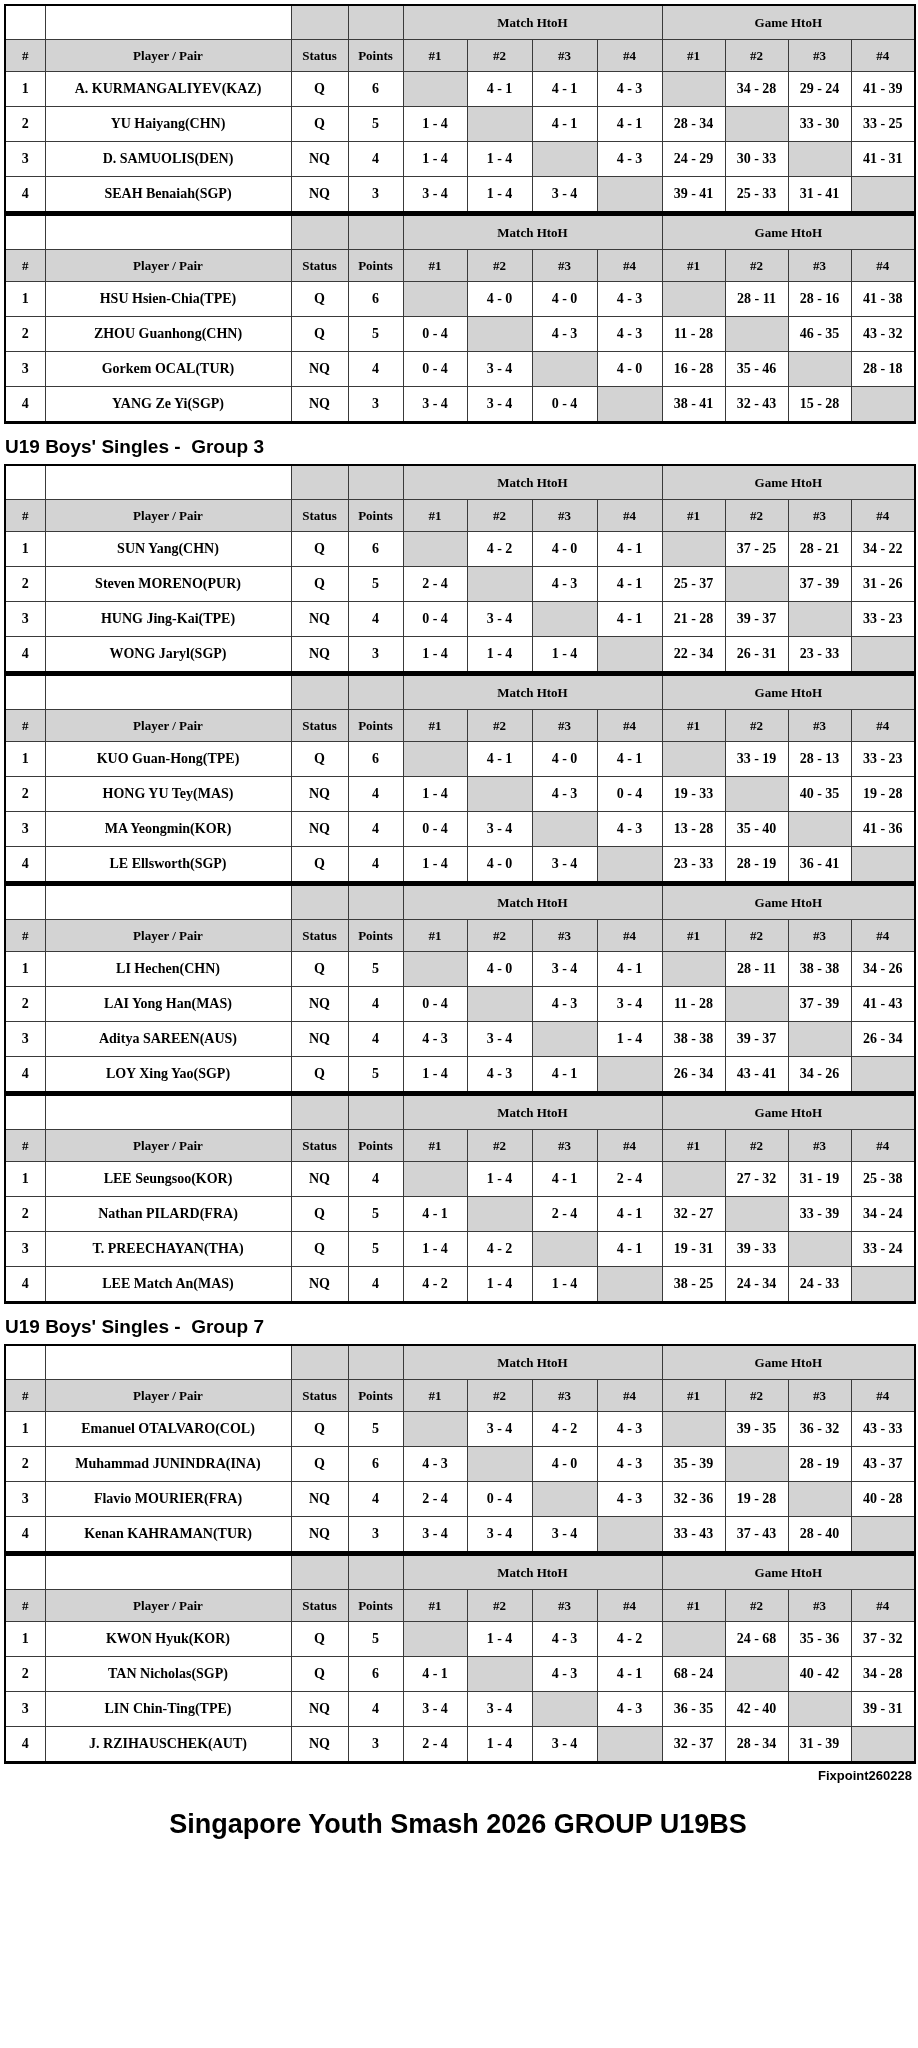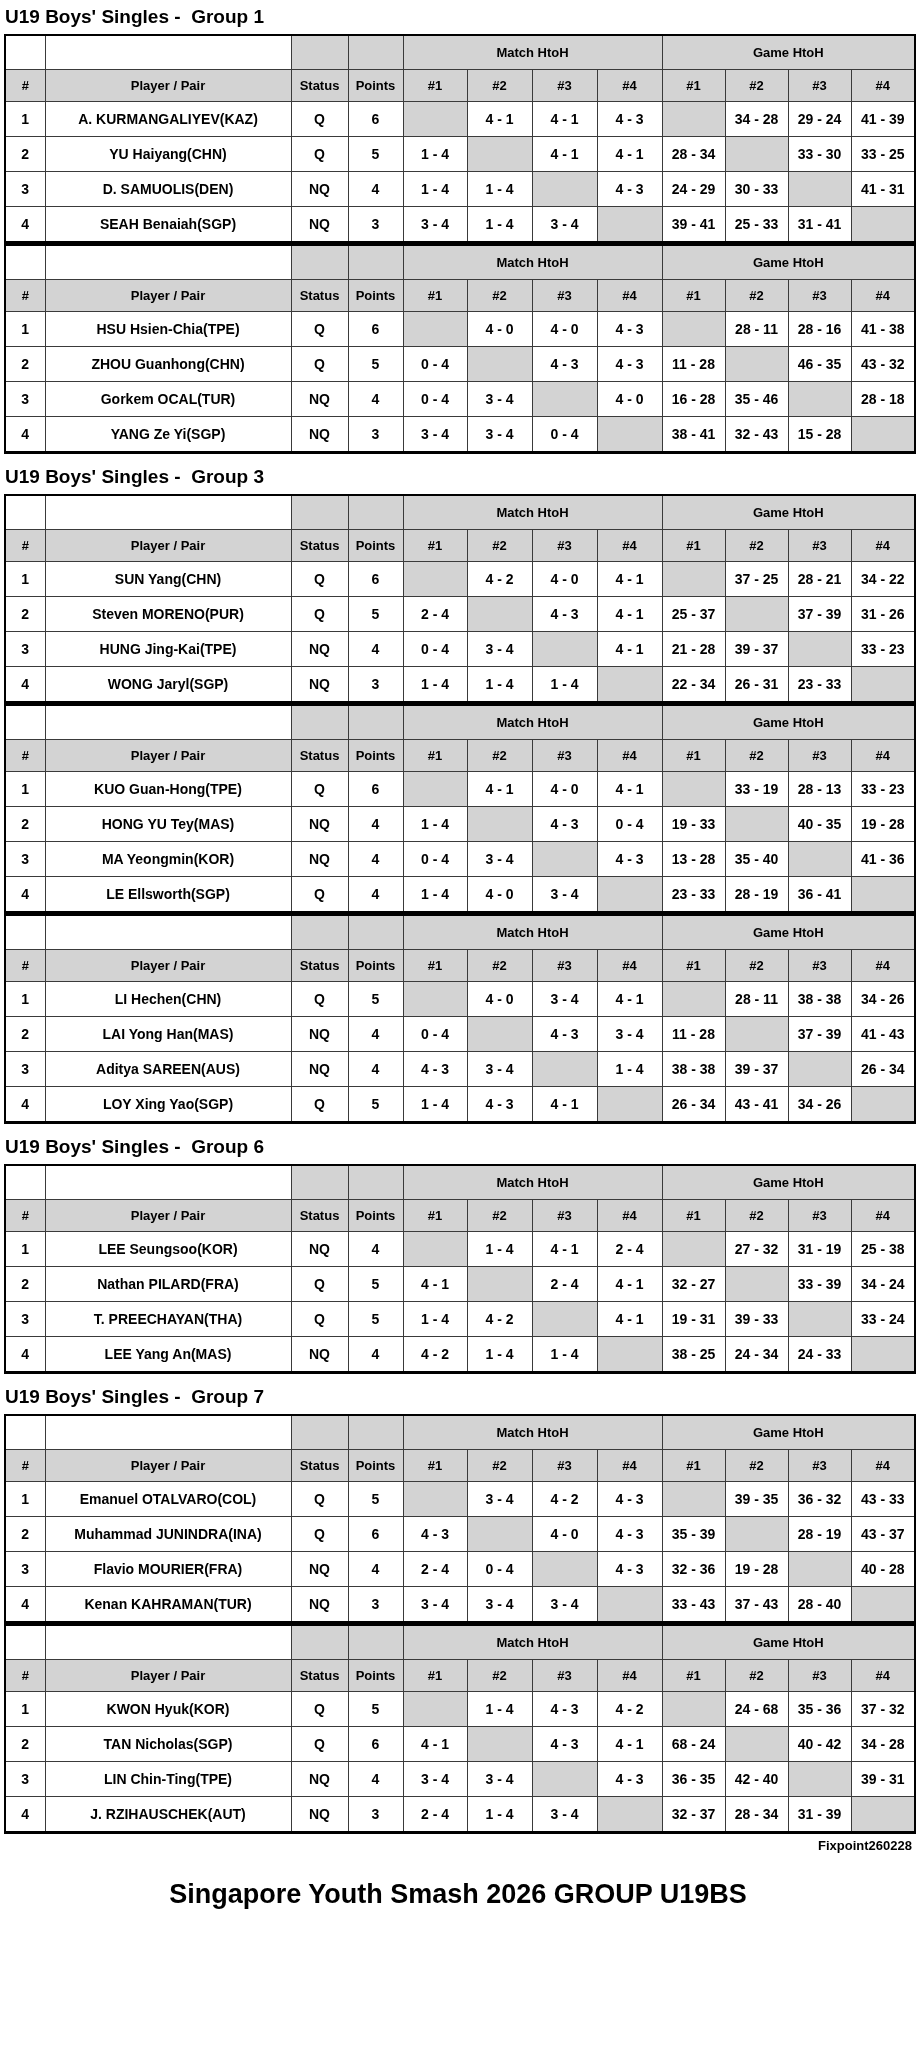--- a/index.html
+++ b/index.html
@@ -25,20 +25,21 @@
     white-space:pre;
     letter-spacing:0;
   }
   .group:first-of-type .group-title{margin-top:2px;}
   table.group-table{
     border-collapse:collapse;
     table-layout:fixed;
     width:908px;
     border:2px solid var(--line);
     border-bottom:3px solid var(--line);
+    font-family:Liberation Serif, serif;
   }
   table.group-table td{
     border:1px solid #3a3a3a;
     padding:0;
     text-align:center;
     vertical-align:middle;
     overflow:hidden;
     white-space:nowrap;
     height:34px;
     font-size:14px;
@@ -62,21 +63,20 @@
     text-align:center;
     font-size:27px;
     margin:26px 0 0 0;
   }
 </style>
 </head>
 <body>
 
 <div id="groups-container">
   <section class="group">
-    <h2 class="group-title">U19 Boys' Singles -  Group 1</h2>
     <table class="group-table">
       <colgroup>
         <col style="width:40px">
           <col style="width:246px">
           <col style="width:57px">
           <col style="width:55px">
         <col style="width:64px">
           <col style="width:65px">
           <col style="width:65px">
           <col style="width:65px">
@@ -569,21 +569,20 @@
             <td class="c-score sec-l">26 - 34</td>
             <td class="c-score">43 - 41</td>
             <td class="c-score">34 - 26</td>
             <td class="c-score self"></td>
           </tr>
         </tbody>
     </table>
   </section>
 
   <section class="group">
-    <h2 class="group-title">U19 Boys' Singles -  Group 6</h2>
     <table class="group-table">
       <colgroup>
         <col style="width:40px">
           <col style="width:246px">
           <col style="width:57px">
           <col style="width:55px">
         <col style="width:64px">
           <col style="width:65px">
           <col style="width:65px">
           <col style="width:65px">
@@ -654,21 +653,21 @@
             <td class="c-score">4 - 2</td>
             <td class="c-score self"></td>
             <td class="c-score">4 - 1</td>
             <td class="c-score sec-l">19 - 31</td>
             <td class="c-score">39 - 33</td>
             <td class="c-score self"></td>
             <td class="c-score">33 - 24</td>
           </tr>
           <tr>
             <td class="c-rank">4</td>
-            <td class="c-player">LEE Yang An(MAS)</td>
+            <td class="c-player">LEE Match An(MAS)</td>
             <td class="c-status sec-l">NQ</td>
             <td class="c-points">4</td>
             <td class="c-score sec-l">4 - 2</td>
             <td class="c-score">1 - 4</td>
             <td class="c-score">1 - 4</td>
             <td class="c-score self"></td>
             <td class="c-score sec-l">38 - 25</td>
             <td class="c-score">24 - 34</td>
             <td class="c-score">24 - 33</td>
             <td class="c-score self"></td>

